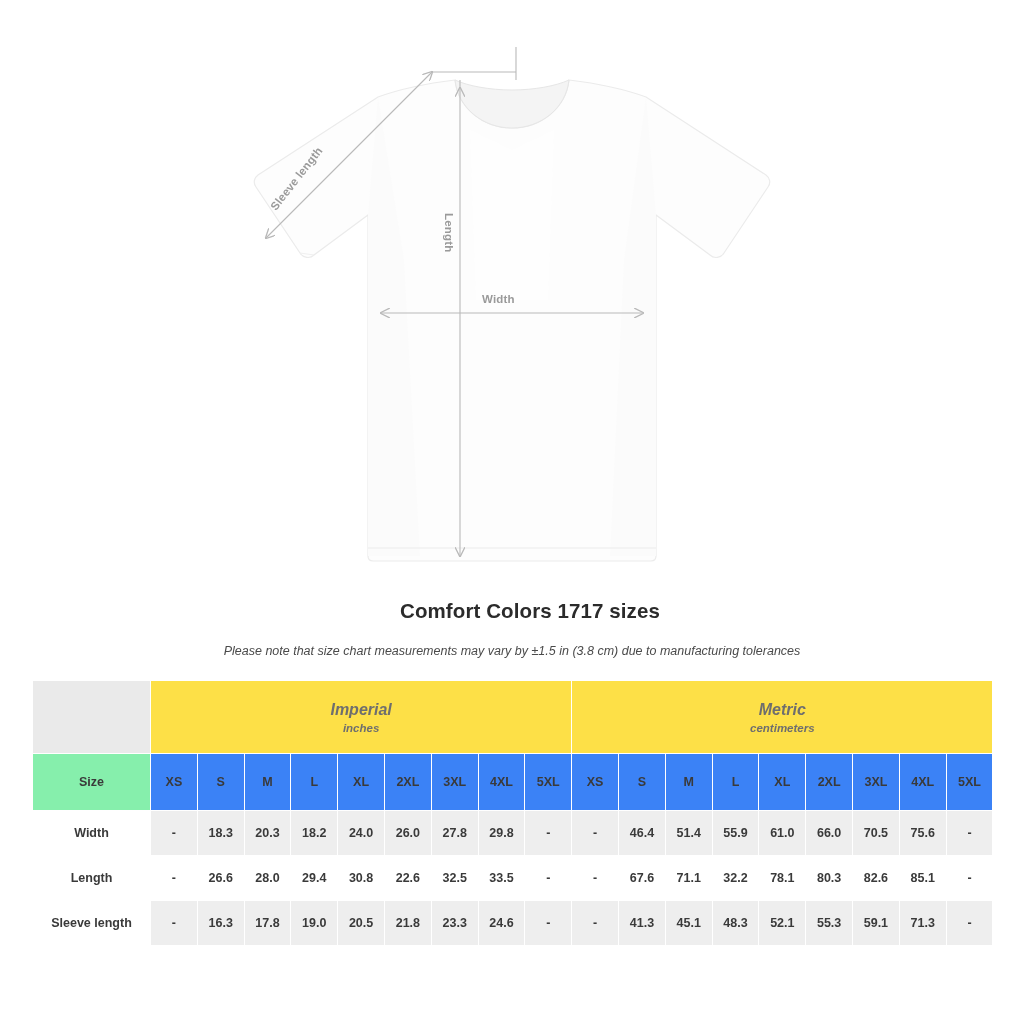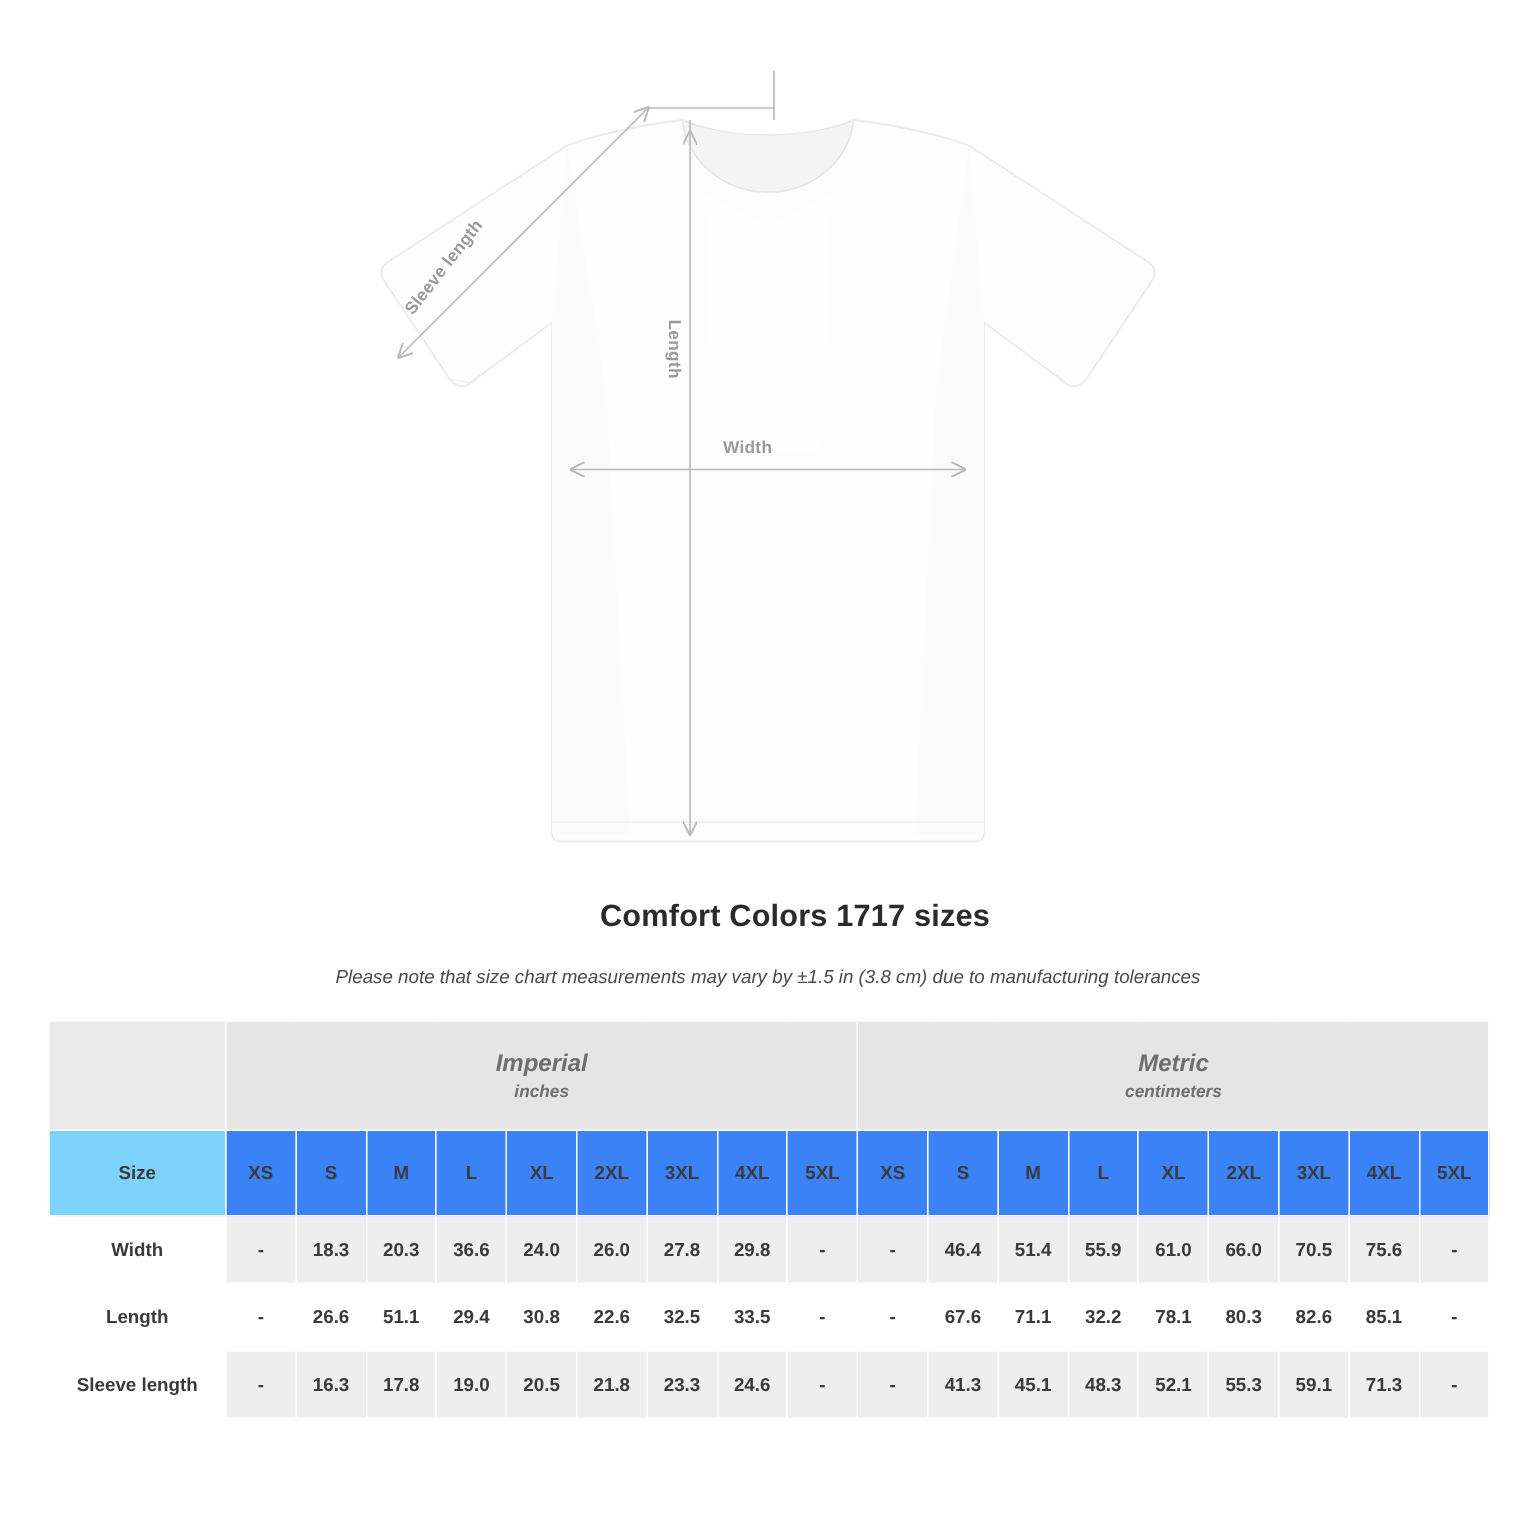--- a/index.html
+++ b/index.html
@@ -86,21 +86,21 @@
     text-align: center;
     font-size: 12.5px;
     color: #3a3a3a;
     font-weight: 700;
     background: #eeeeee;
     height: 44px;
     padding: 0;
   }
   tr.unit-row th {
     height: 72px;
-    background: #e5e5e5;
+    background: #fde047;
     font-size: 16px;
     font-style: italic;
     color: #6e6e6e;
     font-weight: 700;
   }
   tr.unit-row th .sub {
     display: block;
     font-size: 11.5px;
     font-style: italic;
     font-weight: 700;
@@ -110,21 +110,21 @@
   tr.unit-row th.blank {
     background: #eaeaea;
   }
   tr.head-row th {
     background: #3b82f6;
     height: 56px;
     font-size: 12.5px;
     color: #3a3a3a;
   }
   tr.head-row th.corner {
-    background: #7dd3fc;
+    background: #86efac;
   }
   tr.data-row td.rowhead {
     background: #ffffff;
     font-weight: 700;
     font-size: 12.5px;
   }
   tr.data-row.alt td {
     background: #ffffff;
   }
   .col-label { width: 118px; }
@@ -239,42 +239,42 @@
         <th>3XL</th>
         <th>4XL</th>
         <th>5XL</th>
       </tr>
 
       <tr class="data-row">
         <td class="rowhead">Width</td>
         <td>-</td>
         <td>18.3</td>
         <td>20.3</td>
-        <td>36.6</td>
+        <td>18.2</td>
         <td>24.0</td>
         <td>26.0</td>
         <td>27.8</td>
         <td>29.8</td>
         <td>-</td>
         <td>-</td>
         <td>46.4</td>
         <td>51.4</td>
         <td>55.9</td>
         <td>61.0</td>
         <td>66.0</td>
         <td>70.5</td>
         <td>75.6</td>
         <td>-</td>
       </tr>
 
       <tr class="data-row alt">
         <td class="rowhead">Length</td>
         <td>-</td>
         <td>26.6</td>
-        <td>51.1</td>
+        <td>28.0</td>
         <td>29.4</td>
         <td>30.8</td>
         <td>22.6</td>
         <td>32.5</td>
         <td>33.5</td>
         <td>-</td>
         <td>-</td>
         <td>67.6</td>
         <td>71.1</td>
         <td>32.2</td>

